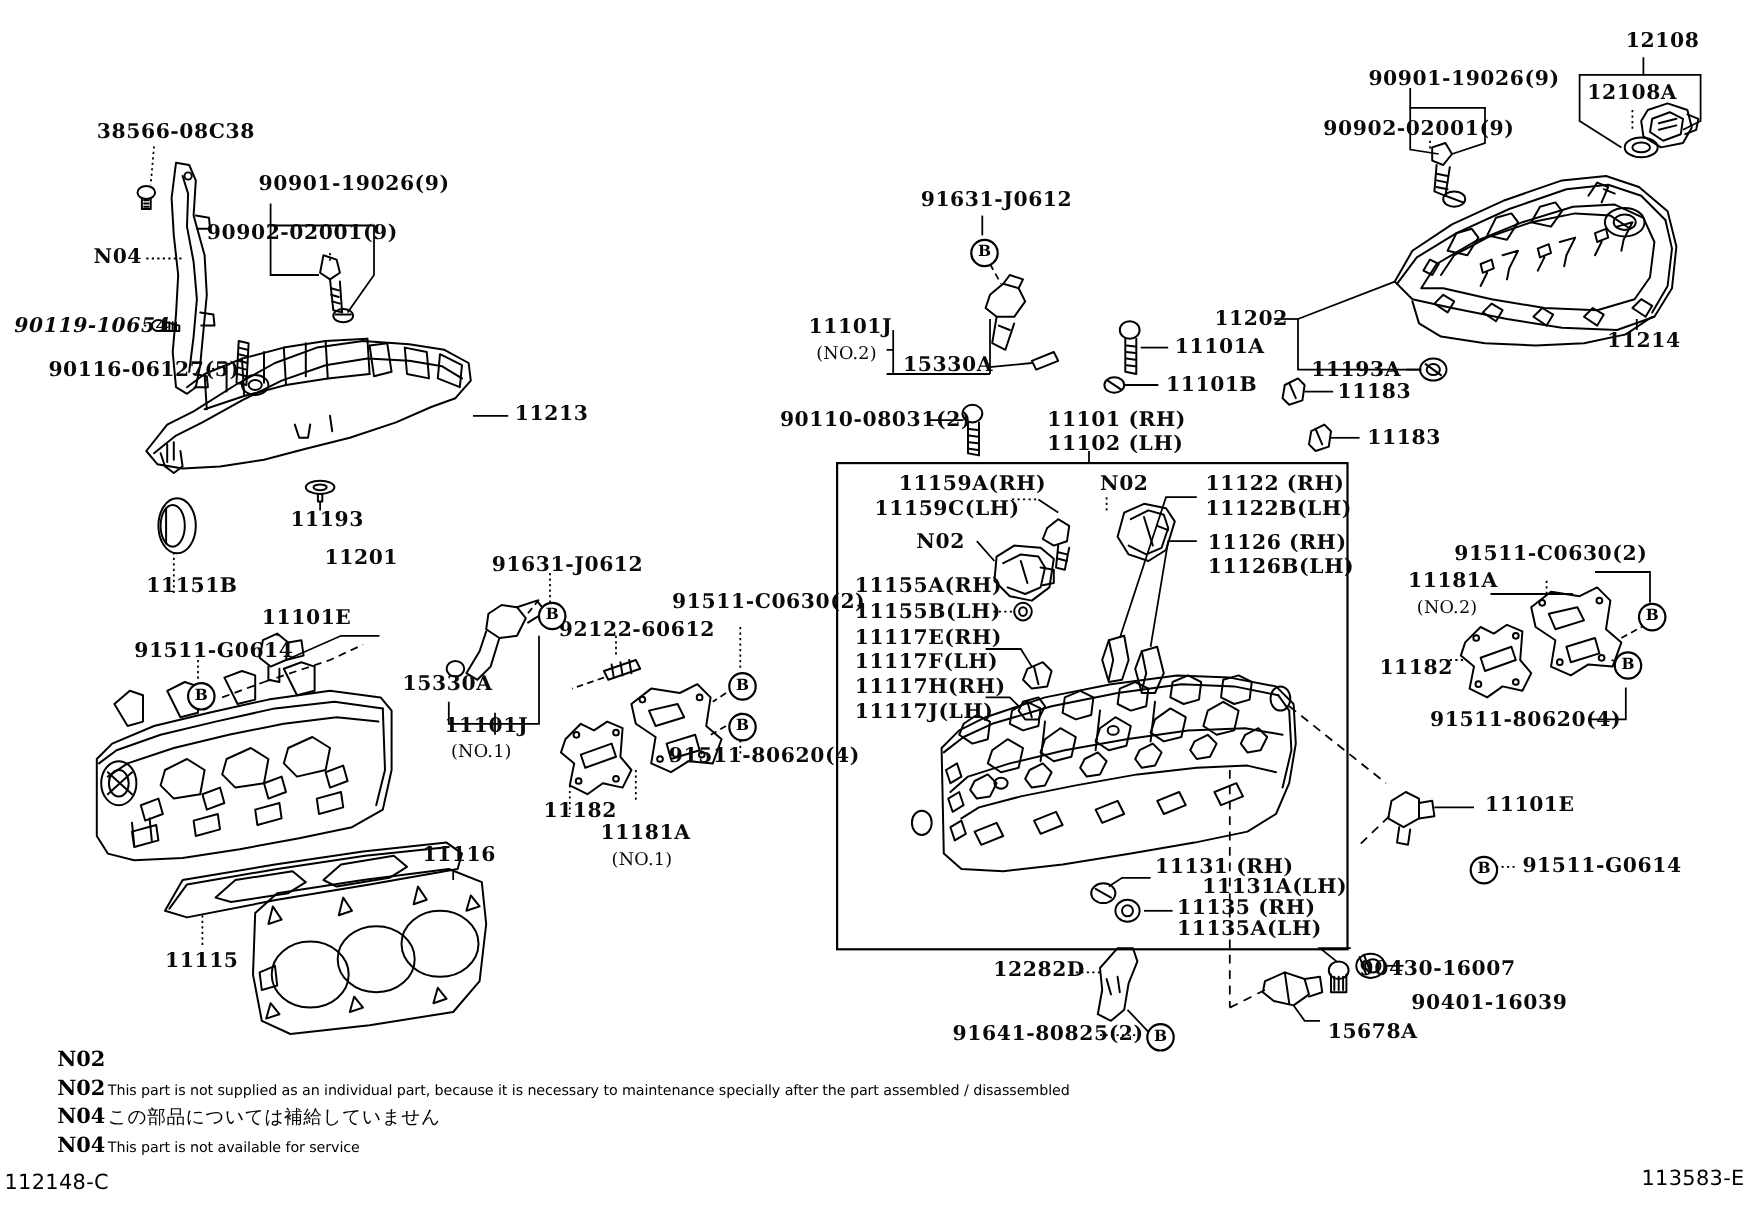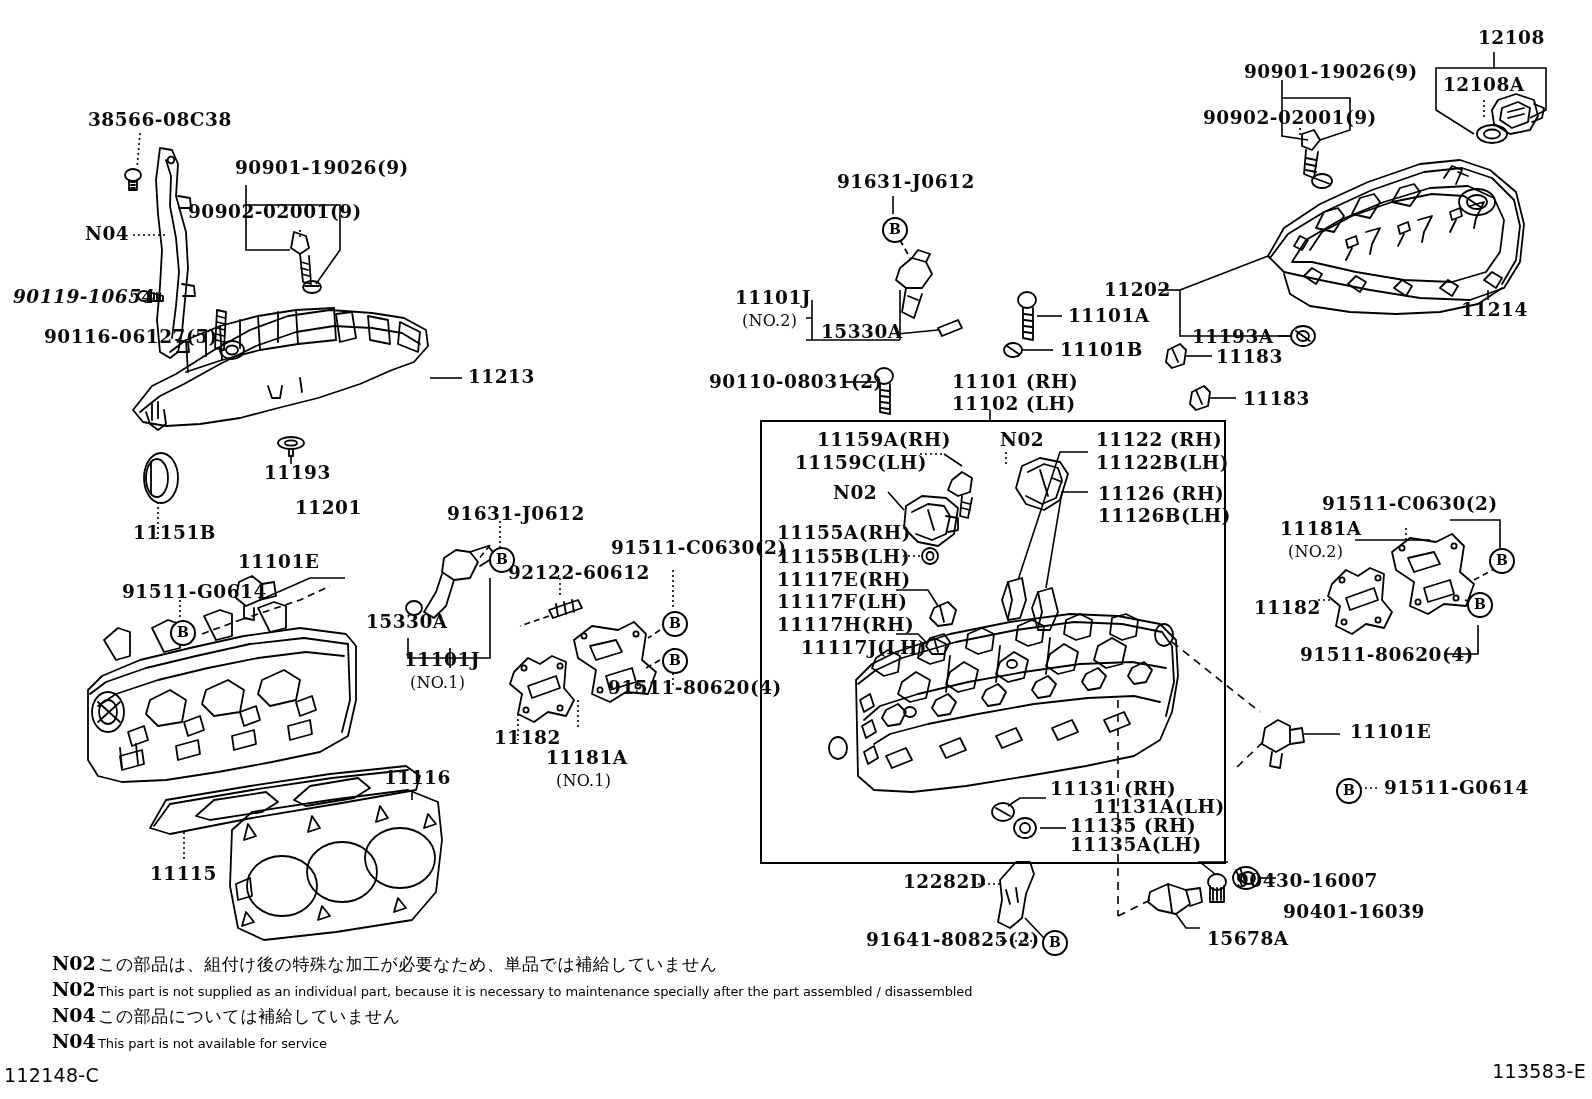--- a/index.html
+++ b/index.html
@@ -667,21 +667,21 @@
   <div class="lbl pn" style="left:1060px; top:340px;text-align:center;">11101B</div>
 
   <div class="lbl pn" style="left:817px; top:430px;text-align:center;">11159A(RH)</div>
   <div class="lbl pn" style="left:795px; top:453px;">11159C(LH)</div>
   <div class="lbl pn" style="left:833px; top:483px;">N02</div>
   <div class="lbl pn" style="left:777px; top:523px;">11155A(RH)</div>
   <div class="lbl pn" style="left:777px; top:547px;">11155B(LH)</div>
   <div class="lbl pn" style="left:777px; top:570px;">11117E(RH)</div>
   <div class="lbl pn" style="left:777px; top:592px;">11117F(LH)</div>
   <div class="lbl pn" style="left:777px; top:615px;">11117H(RH)</div>
-  <div class="lbl pn" style="left:777px; top:638px;margin-left:24px;">11117J(LH)</div>
+  <div class="lbl pn" style="left:777px; top:638px;">11117J(LH)</div>
   <div class="lbl pn" style="left:1000px; top:430px;">N02</div>
   <div class="lbl pn" style="left:1096px; top:430px;">11122 (RH)</div>
   <div class="lbl pn" style="left:1096px; top:453px;">11122B(LH)</div>
   <div class="lbl pn" style="left:1098px; top:484px;">11126 (RH)</div>
   <div class="lbl pn" style="left:1098px; top:506px;">11126B(LH)</div>
   <div class="lbl pn" style="left:1050px; top:779px;">11131 (RH)</div>
   <div class="lbl pn" style="left:1050px; top:797px;margin-left:43px;">11131A(LH)</div>
   <div class="lbl pn" style="left:1070px; top:816px;">11135 (RH)</div>
   <div class="lbl pn" style="left:1070px; top:835px;">11135A(LH)</div>
 
@@ -715,21 +715,20 @@
   <div class="bcirc" style="left:662px; top:648px;">B</div>
   <div class="bcirc" style="left:882px; top:217px;">B</div>
   <div class="bcirc" style="left:1489px; top:548px;">B</div>
   <div class="bcirc" style="left:1467px; top:592px;">B</div>
   <div class="bcirc" style="left:1336px; top:778px;">B</div>
   <div class="bcirc" style="left:1042px; top:930px;">B</div>
 
   <div class="footnotes">
     <div class="fn-row">
       <span class="fn-code">N02</span>
-      <span class="fn-text jp">この部品は、組付け後の特殊な加工が必要なため、単品では補給していません</span>
     </div>
     <div class="fn-row">
       <span class="fn-code">N02</span>
       <span class="fn-text">This part is not supplied as an individual part, because it is necessary to maintenance specially after the part assembled / disassembled</span>
     </div>
     <div class="fn-row">
       <span class="fn-code">N04</span>
       <span class="fn-text jp">この部品については補給していません</span>
     </div>
     <div class="fn-row">

